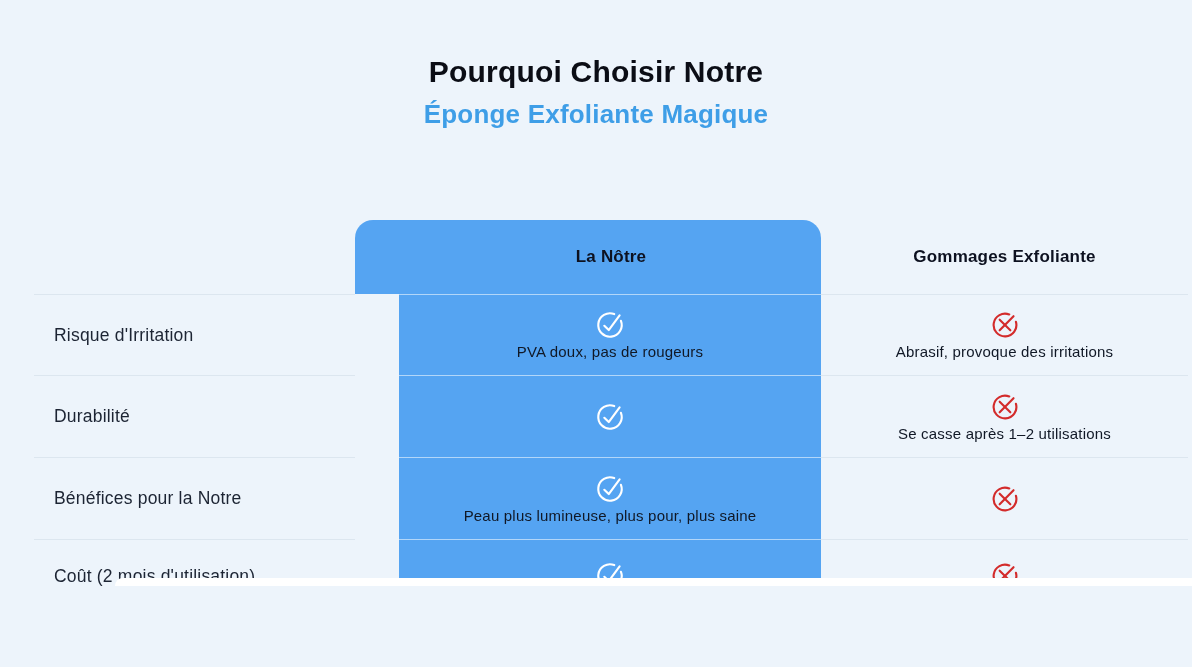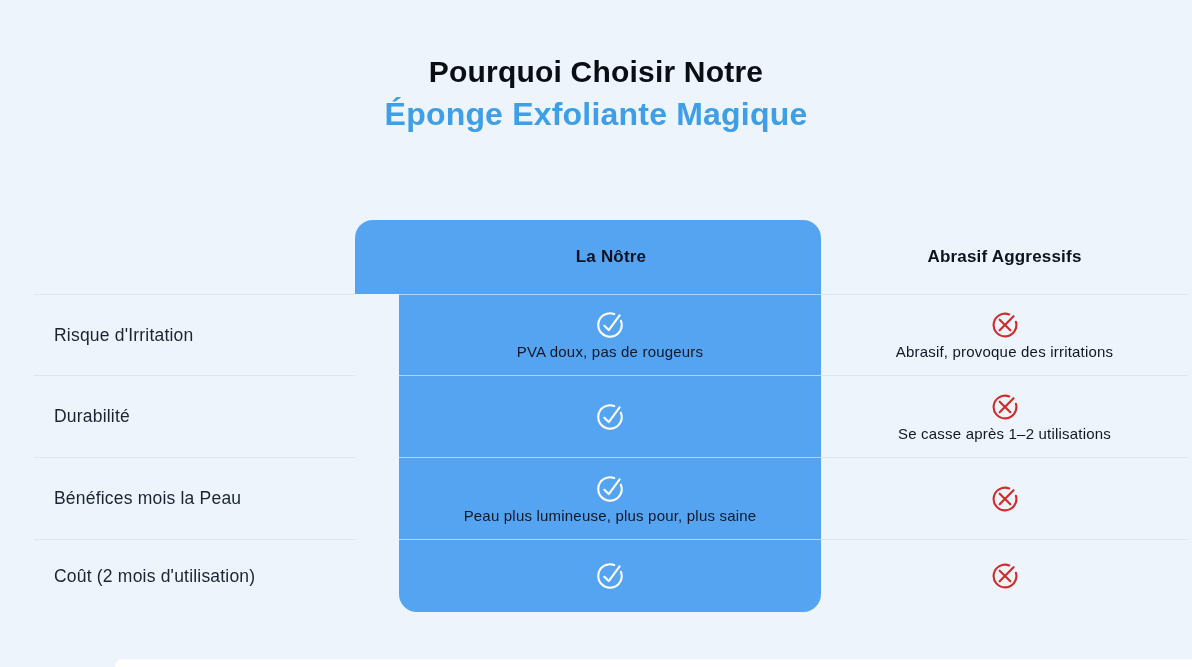--- a/index.html
+++ b/index.html
@@ -2,36 +2,36 @@
 <html><head>
 <meta charset="utf-8">
 <style>
   html,body{margin:0;padding:0;}
   body{
     font-family:"Liberation Sans","DejaVu Sans",sans-serif;
     background:#edf4fb;
   }
   .page{
     position:relative;
-    width:1192px;height:667px;
+    width:1192px;height:586px;
     background:#edf4fb;
     overflow:hidden;
   }
 
   
   .title-block{
     position:absolute;top:50px;left:0;width:100%;
     text-align:center;
   }
   .title-line1{
     font-size:30px;font-weight:800;letter-spacing:.2px;
     color:#0b0d15;line-height:44px;margin:0;
   }
   .title-line2{
-    font-size:32px;font-weight:800;letter-spacing:.2px;
+    font-size:26px;font-weight:800;letter-spacing:.2px;
     color:#3e9ee7;line-height:40px;margin:0;
   }
 
   
   .comparison{
     position:absolute;left:0;top:220px;width:1188px;
     display:grid;
     grid-template-columns:355px 466px 367px;
     grid-template-rows:74px 81px 82px 82px 73px;
   }
@@ -75,21 +75,21 @@
 
   <div class="title-block">
     <h1 class="title-line1">Pourquoi Choisir Notre</h1>
     <h1 class="title-line2">Éponge Exfoliante Magique</h1>
   </div>
 
   <div class="comparison">
 
     <div class="cell"></div>
     <div class="cell blue blue-hdr hdr-cell">La Nôtre</div>
-    <div class="cell hdr-cell">Abrasif Aggressifs</div>
+    <div class="cell hdr-cell">Gommages Exfoliante</div>
 
     <div class="cell label-cell sep-light">Risque d'Irritation</div>
     <div class="cell blue icon-cell sep-blue">
       <svg class="icon" width="32" height="32" viewBox="0 0 36 36" fill="none">
         <path d="M30.32 13.27 A13.2 13.2 0 1 1 22.73 5.68" stroke="#ffffff" stroke-width="2.4" stroke-linecap="round"></path>
         <path d="M11.6 18.9 L16.6 23.7 L28.8 7.2" stroke="#ffffff" stroke-width="2.4" stroke-linecap="round" stroke-linejoin="round"></path>
       </svg>
       <div class="cell-note">PVA doux, pas de rougeurs</div>
     </div>
     <div class="cell icon-cell sep-light">
@@ -111,21 +111,21 @@
     </div>
     <div class="cell icon-cell sep-light">
       <svg class="icon" width="32" height="32" viewBox="0 0 36 36" fill="none">
         <path d="M30.30 14.47 A12.8 12.8 0 1 1 22.79 6.13" stroke="#d32b2b" stroke-width="2.4" stroke-linecap="round"></path>
         <path d="M12 12 L24 24" stroke="#d32b2b" stroke-width="2.4" stroke-linecap="round"></path>
         <path d="M27.6 8.1 L12 24" stroke="#d32b2b" stroke-width="2.4" stroke-linecap="round"></path>
       </svg>
       <div class="cell-note">Se casse après 1–2 utilisations</div>
     </div>
 
-    <div class="cell label-cell sep-light">Bénéfices mois la Peau</div>
+    <div class="cell label-cell sep-light">Bénéfices pour la Notre</div>
     <div class="cell blue icon-cell sep-blue">
       <svg class="icon" width="32" height="32" viewBox="0 0 36 36" fill="none">
         <path d="M30.32 13.27 A13.2 13.2 0 1 1 22.73 5.68" stroke="#ffffff" stroke-width="2.4" stroke-linecap="round"></path>
         <path d="M11.6 18.9 L16.6 23.7 L28.8 7.2" stroke="#ffffff" stroke-width="2.4" stroke-linecap="round" stroke-linejoin="round"></path>
       </svg>
       <div class="cell-note">Peau plus lumineuse, plus pour, plus saine</div>
     </div>
     <div class="cell icon-cell sep-light">
       <svg class="icon" width="32" height="32" viewBox="0 0 36 36" fill="none">
         <path d="M30.30 14.47 A12.8 12.8 0 1 1 22.79 6.13" stroke="#d32b2b" stroke-width="2.4" stroke-linecap="round"></path>

